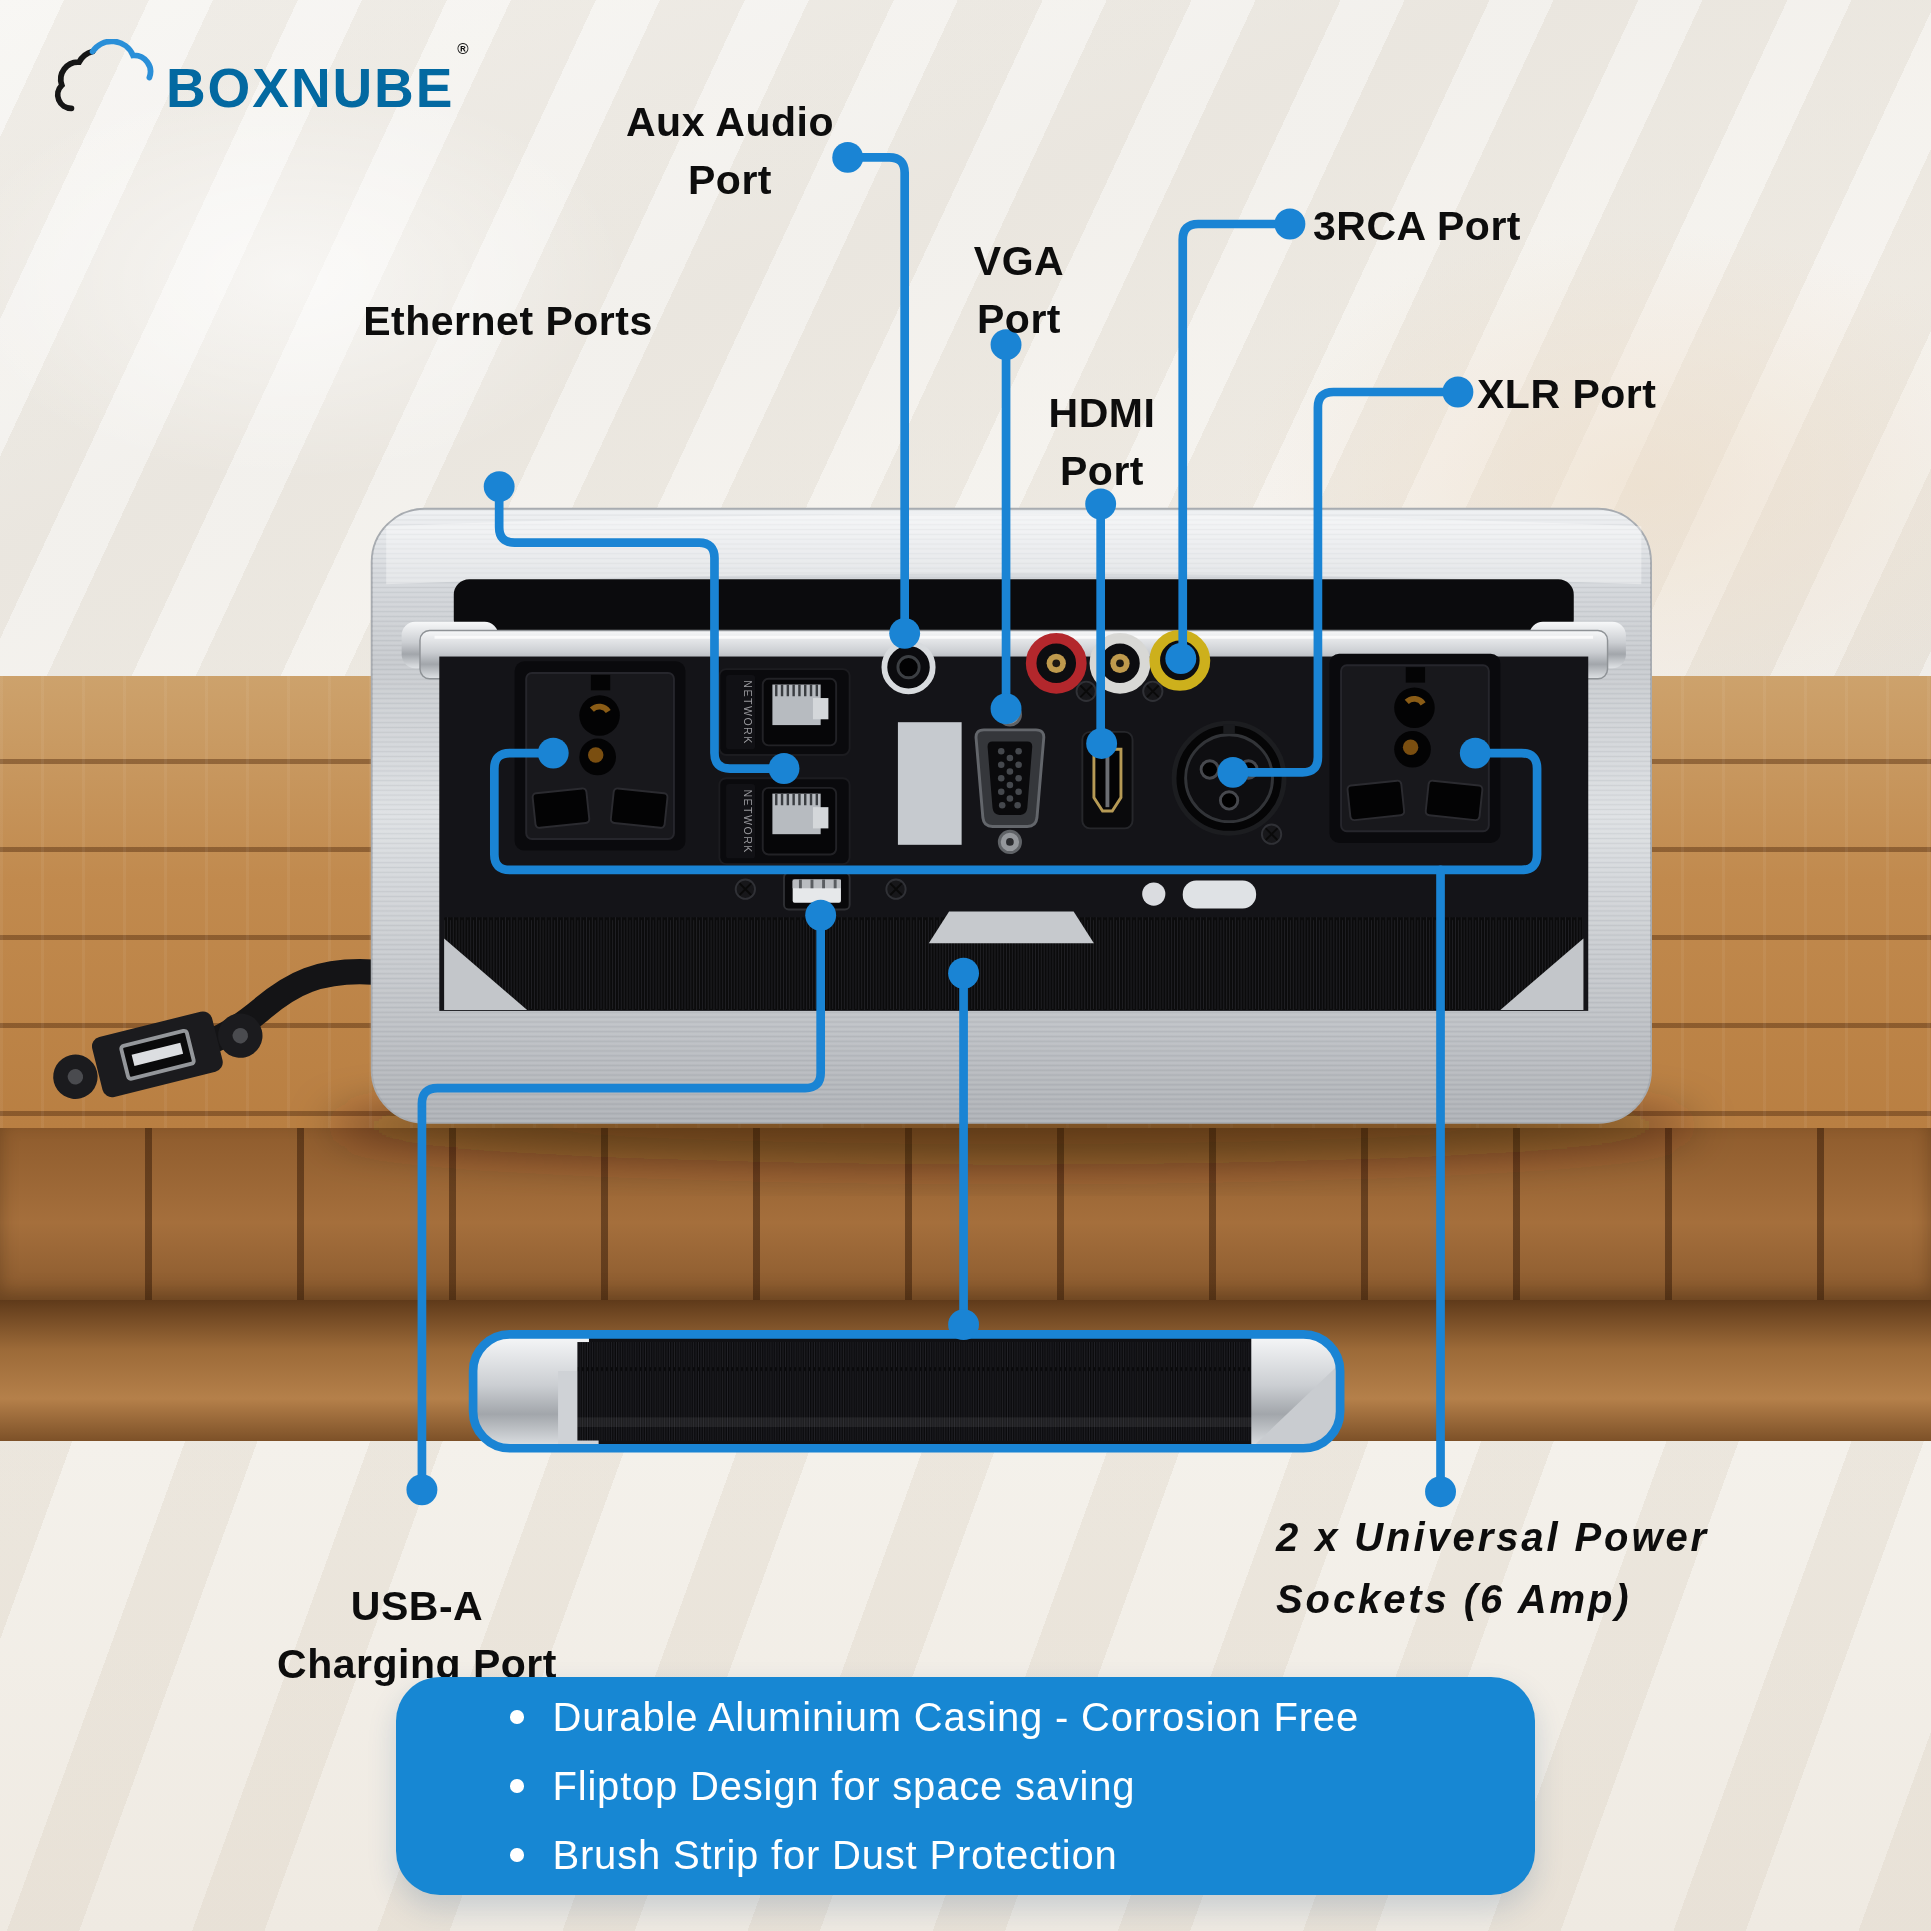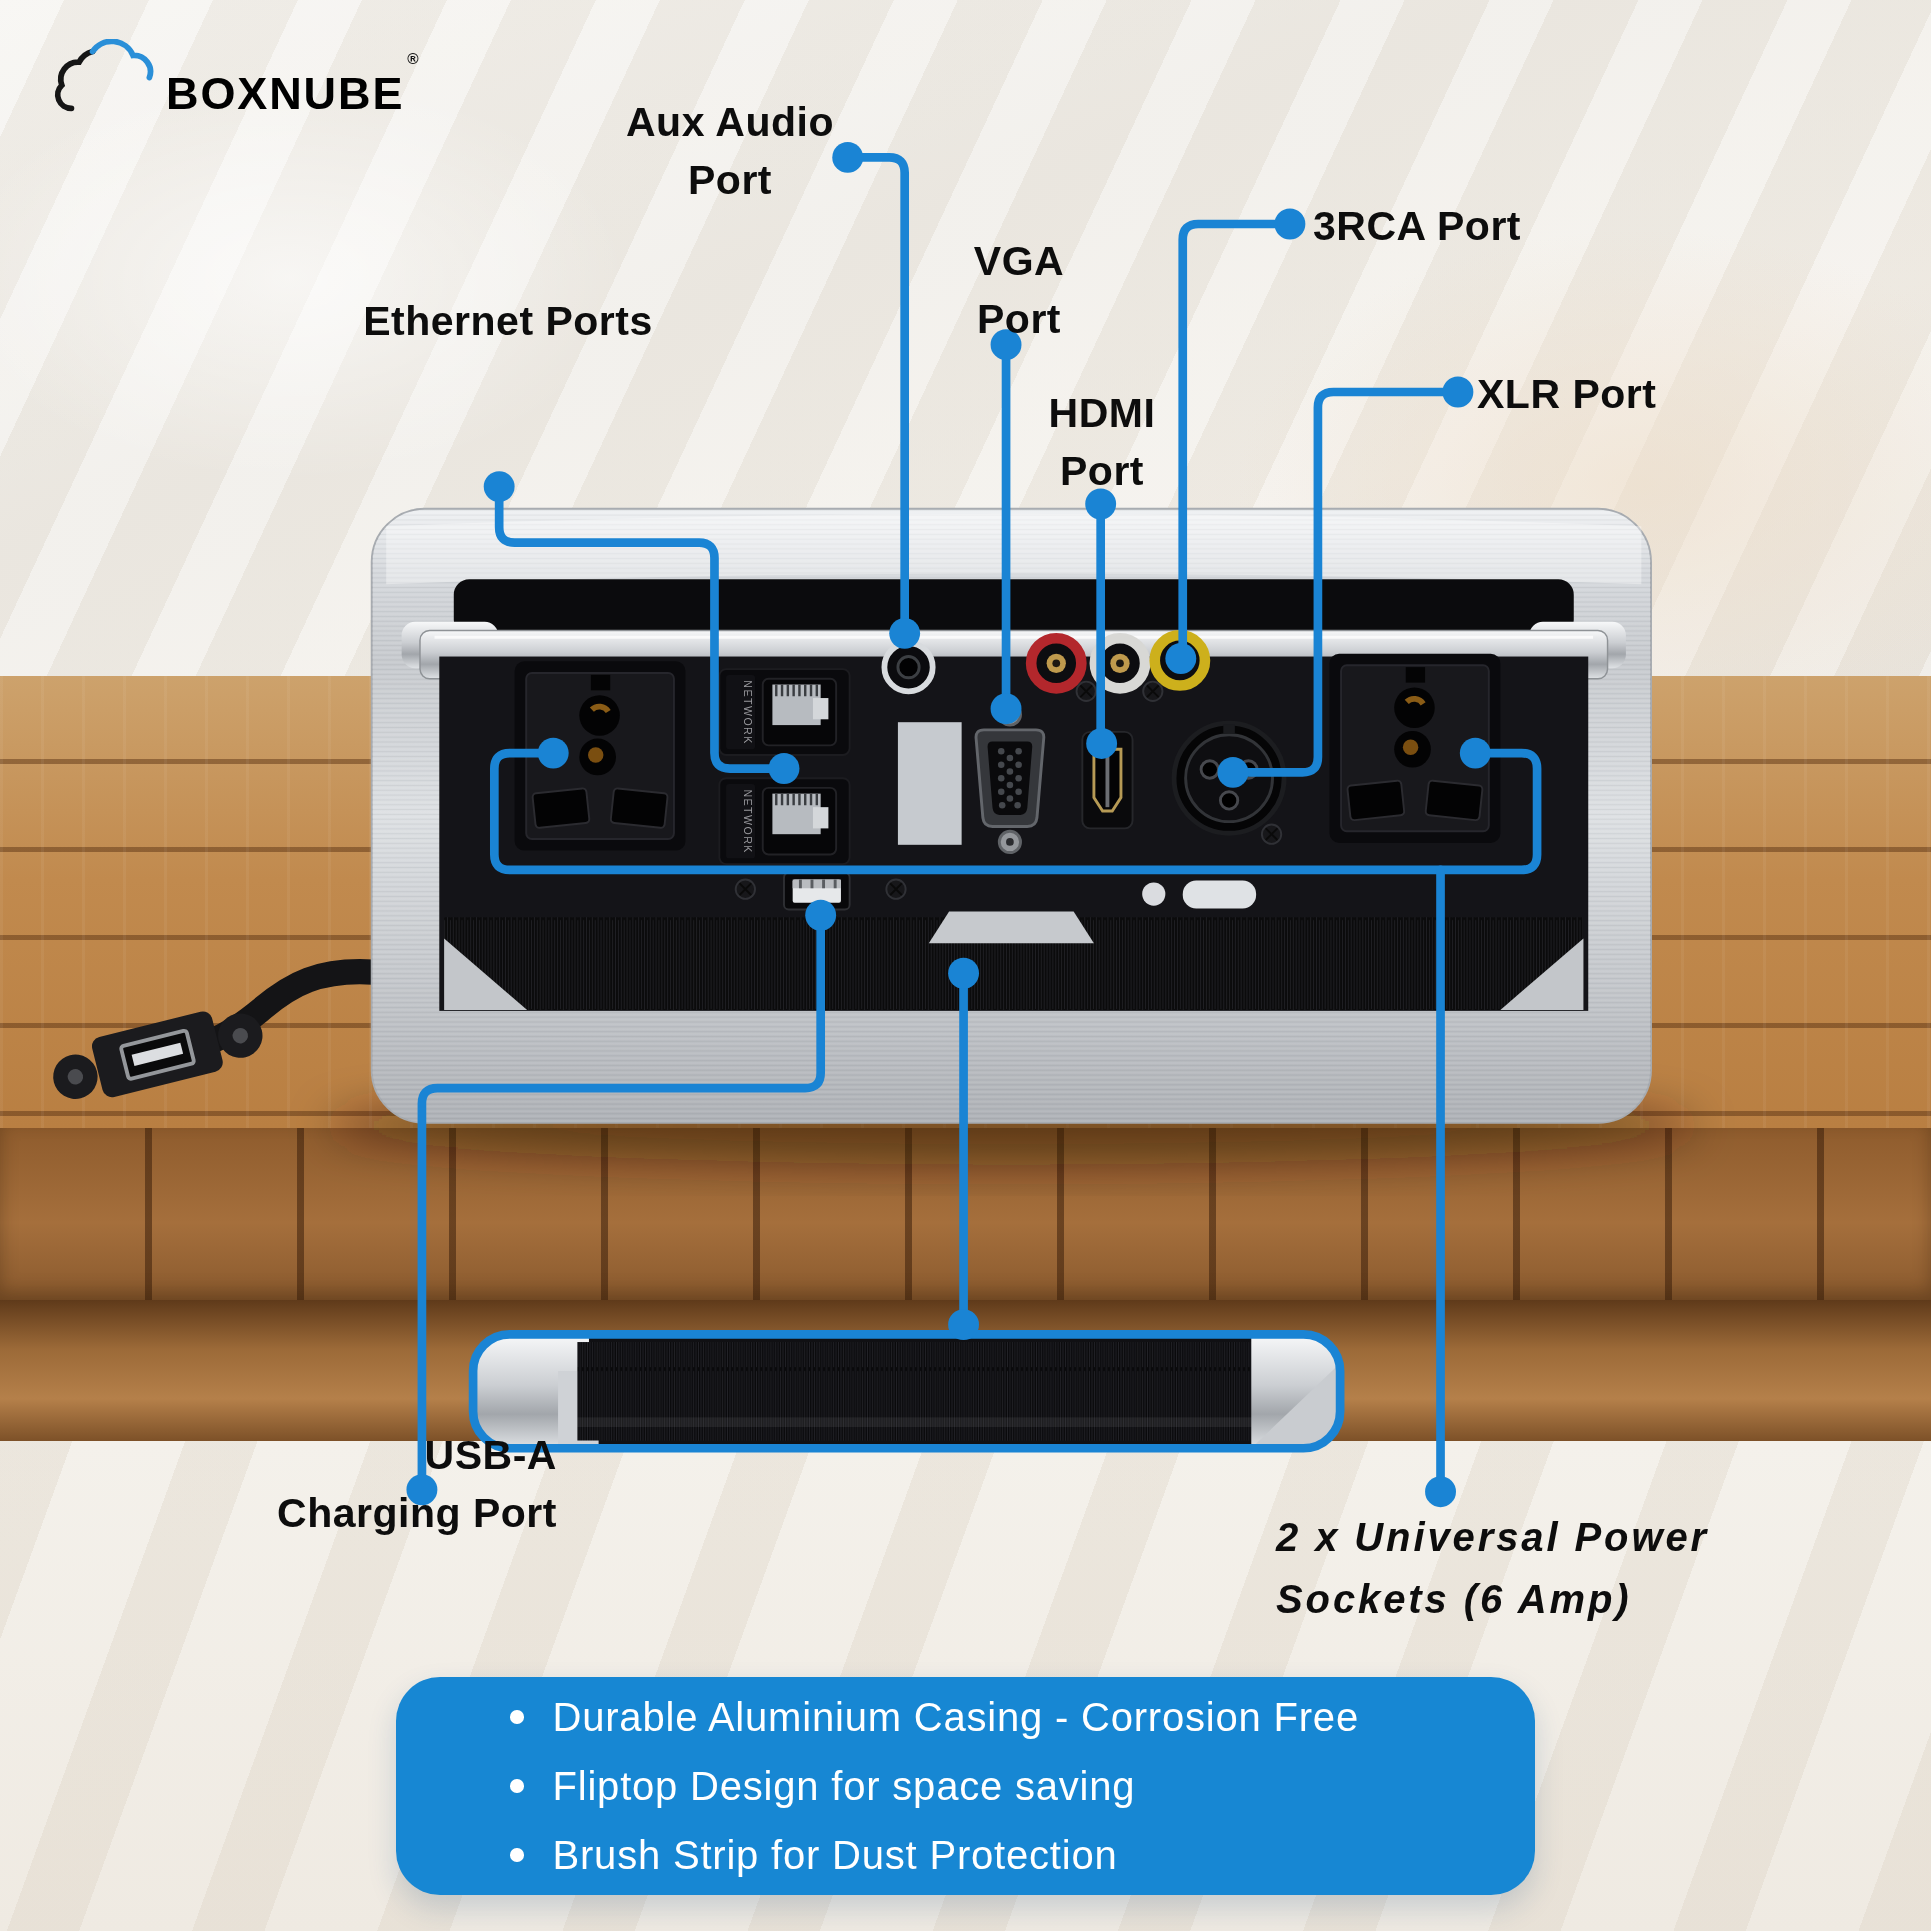--- a/index.html
+++ b/index.html
@@ -25,21 +25,21 @@
     box-shadow:0 -7.7px 17.4px rgba(50,28,8,.35) inset;}
   .table-rail{position:absolute;left:0;top:1300px;width:1931px;height:141px;
     background:linear-gradient(180deg,#5f3a1a 0%,#9c6a38 35%,#b5804a 70%,#7d5128 100%);}
   .floor{position:absolute;left:0;top:1441px;width:1931px;height:490px;
     background:
       repeating-linear-gradient(110deg, rgba(214,203,186,.28) 0 68px, transparent 68px 174px),
       linear-gradient(180deg,#f4f1eb 0%,#efeae2 100%);}
 
   
   .logo{position:absolute;left:50px;top:39px;display:flex;align-items:flex-end;}
-  .logo-text{font-size:45px;font-weight:800;color:#000000;letter-spacing:1.9px;line-height:1;}
+  .logo-text{font-size:55px;font-weight:800;color:#0369a1;letter-spacing:1.9px;line-height:1;}
   .logo-reg{font-size:15.4px;font-weight:700;color:#131313;vertical-align:top;position:relative;top:-21px;left:2.9px;}
 
   
   .lbl{position:absolute;font-weight:800;font-size:41px;color:#0d0d0d;
        line-height:1.42;white-space:nowrap;letter-spacing:0.5px;}
   .lbl.center{transform:translateX(-50%);text-align:center;}
   .lbl-brush{font-size:45px;}
   .lbl-power{letter-spacing:2.9px;font-size:40px;line-height:1.55;font-style:italic;}
 
   
@@ -343,21 +343,21 @@
   </div>
   <div class="lbl" style="left:1313px;top:197px;">
     <div>3RCA Port</div>
   </div>
   <div class="lbl" style="left:1477px;top:365px;">
     <div>XLR Port</div>
   </div>
   <div class="lbl center" style="left:508px;top:292px;">
     <div>Ethernet Ports</div>
   </div>
-  <div class="lbl center" style="left:417px;top:1426px;text-align:right;">
+  <div class="lbl center" style="left:417px;top:1577px;">
     <div>USB-A</div>
     <div>Charging Port</div>
   </div>
   <div class="lbl lbl-power" style="left:1276px;top:1506px;">
     <div>2 x Universal Power</div>
     <div>Sockets (6 Amp)</div>
   </div>
 
   <div class="feature-box">
     <div class="feature-item">

